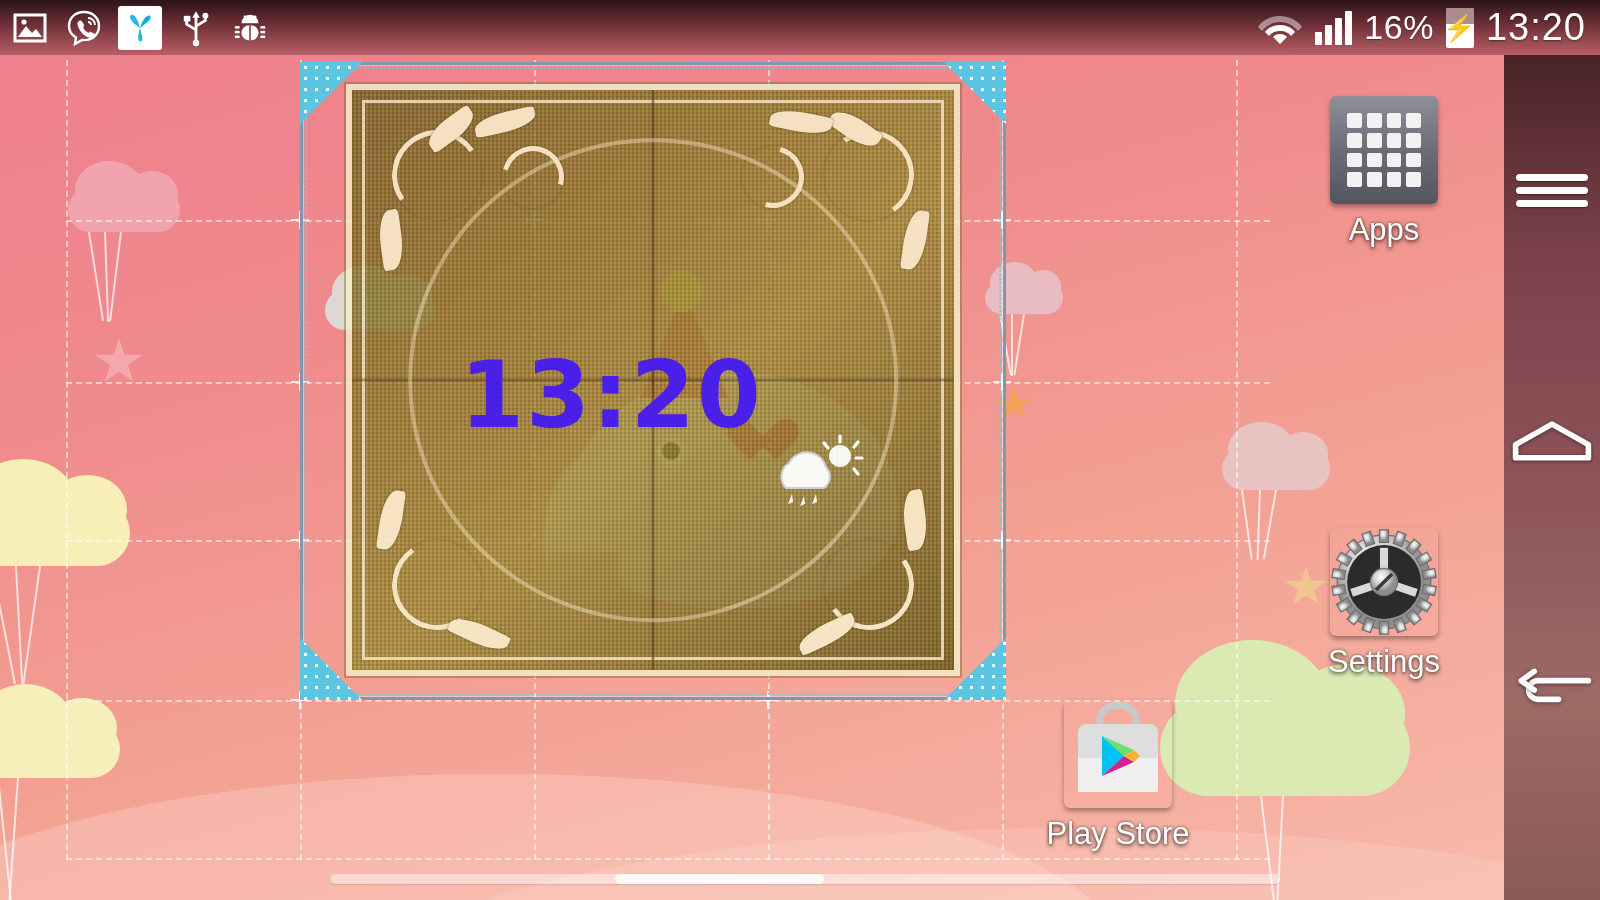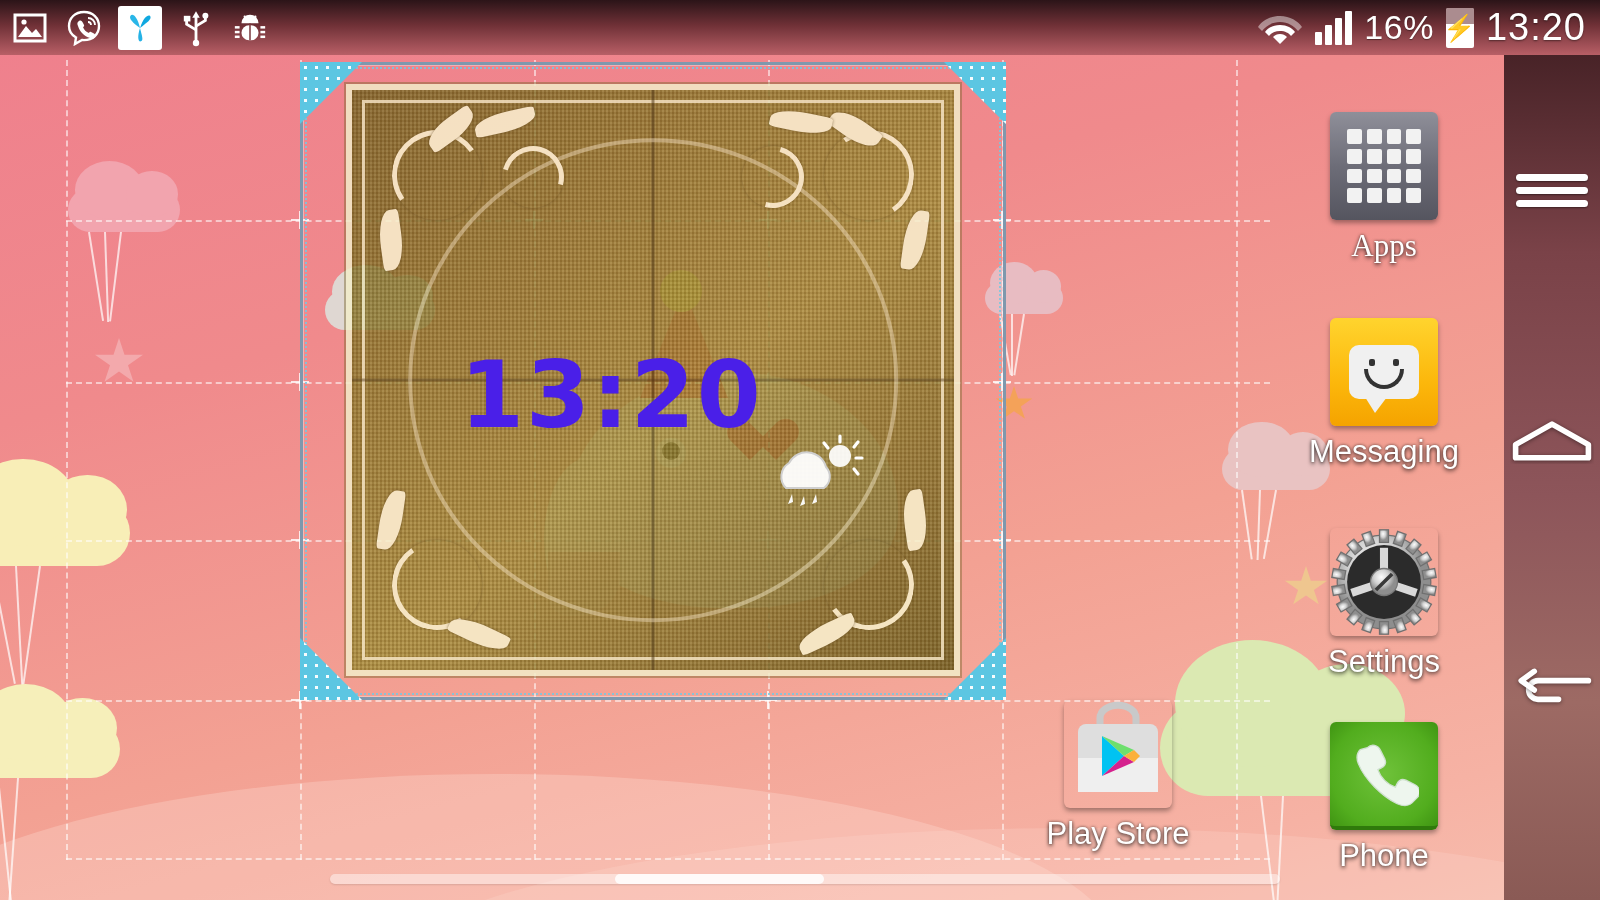--- a/index.html
+++ b/index.html
@@ -360,21 +360,21 @@
       </svg>
     </div>
 
     <div class="widget-sel"></div>
     <div class="handle h-tl"></div>
     <div class="handle h-tr"></div>
     <div class="handle h-bl"></div>
     <div class="handle h-br"></div>
   </div>
 
-  <div class="appicon" style="left:1296px; top:112px;font-family:Liberation Serif, serif;">
+  <div class="appicon" style="left:1296px; top:96px;">
     <div class="tile tile-apps">
       <i></i>
         <i></i>
         <i></i>
         <i></i>
         <i></i>
         <i></i>
         <i></i>
         <i></i>
       <i></i>
@@ -382,30 +382,20 @@
         <i></i>
         <i></i>
         <i></i>
         <i></i>
         <i></i>
         <i></i>
     </div>
     <div class="lbl">Apps</div>
   </div>
 
-  <div class="appicon" style="left:1296px; top:318px;">
-    <div class="tile tile-msg">
-      <div class="bubble">
-        <span class="eye l"></span>
-          <span class="eye r"></span>
-          <span class="smile"></span>
-      </div>
-    </div>
-    <div class="lbl">Messaging</div>
-  </div>
 
   <div class="appicon" style="left:1030px; top:700px;">
     <div class="tile tile-play">
       <svg viewBox="0 0 108 108" width="108" height="108">
         <path d="M36 24 v-6 a14 10 0 0 1 36 0 v6" fill="none" stroke="#c9c9c9" stroke-width="7"></path>
         <rect x="14" y="24" width="80" height="68" rx="8" fill="#dedede"></rect>
         <rect x="14" y="58" width="80" height="34" fill="#efefef"></rect>
         <g transform="translate(38,36)">
           <path d="M0 0 L0 40 L22 20 Z" fill="#00c3f2"></path>
           <path d="M0 0 L22 20 L32 14 Z" fill="#6ddf6d"></path>
@@ -458,30 +448,20 @@
             <line x1="0" y1="0" x2="-36" y2="12"></line>
           </g>
           <circle r="15" fill="url(#gmet)" stroke="#777" stroke-width="1.4"></circle>
           <line x1="-9" y1="9" x2="9" y2="-9" stroke="#3a3a3a" stroke-width="4"></line>
         </g>
       </svg>
     </div>
     <div class="lbl">Settings</div>
   </div>
 
-  <div class="appicon" style="left:1296px; top:722px;">
-    <div class="tile tile-phone">
-      <svg viewBox="0 0 80 80" width="70" height="70">
-        <path d="M21 10 c5 -5 12 -3 15 3 l5 10 c2 5 0 8 -4 10 l-4 2 c3 9 11 17 20 20 l2 -4
-                 c2 -4 5 -6 10 -4 l10 5 c6 3 8 10 3 15 l-6 6 c-4 4 -10 4 -17 1
-                 C38 66 18 46 11 29 C8 22 9 16 13 12 Z" fill="#eef6ee" stroke="#cfe0cf" stroke-width="1.5"></path>
-      </svg>
-    </div>
-    <div class="lbl">Phone</div>
-  </div>
 
   <div class="pageind">
       <i></i>
     </div>
 
   <div class="statusbar">
     <div class="sb-left">
       <span class="sb-ic">
         <svg viewBox="0 0 34 34" width="34" height="34">
           <rect x="2" y="4" width="30" height="26" fill="none" stroke="#fff" stroke-width="3"></rect>

